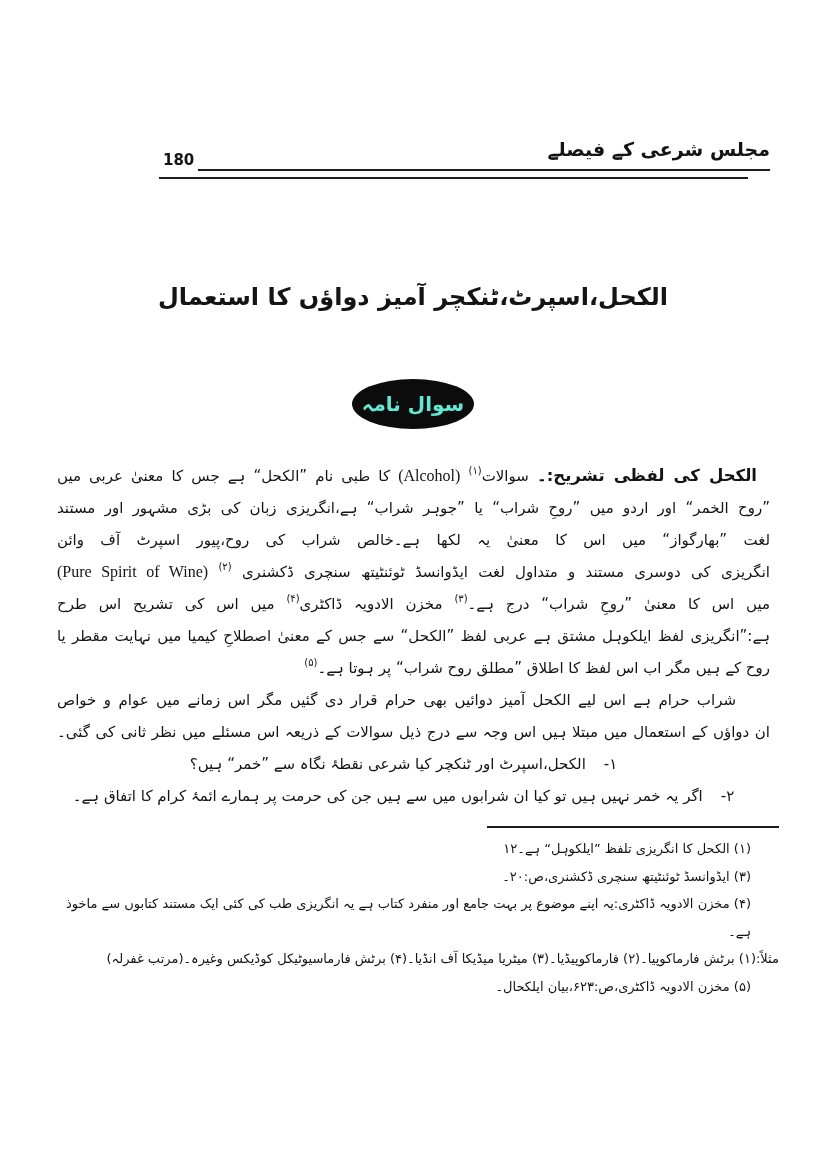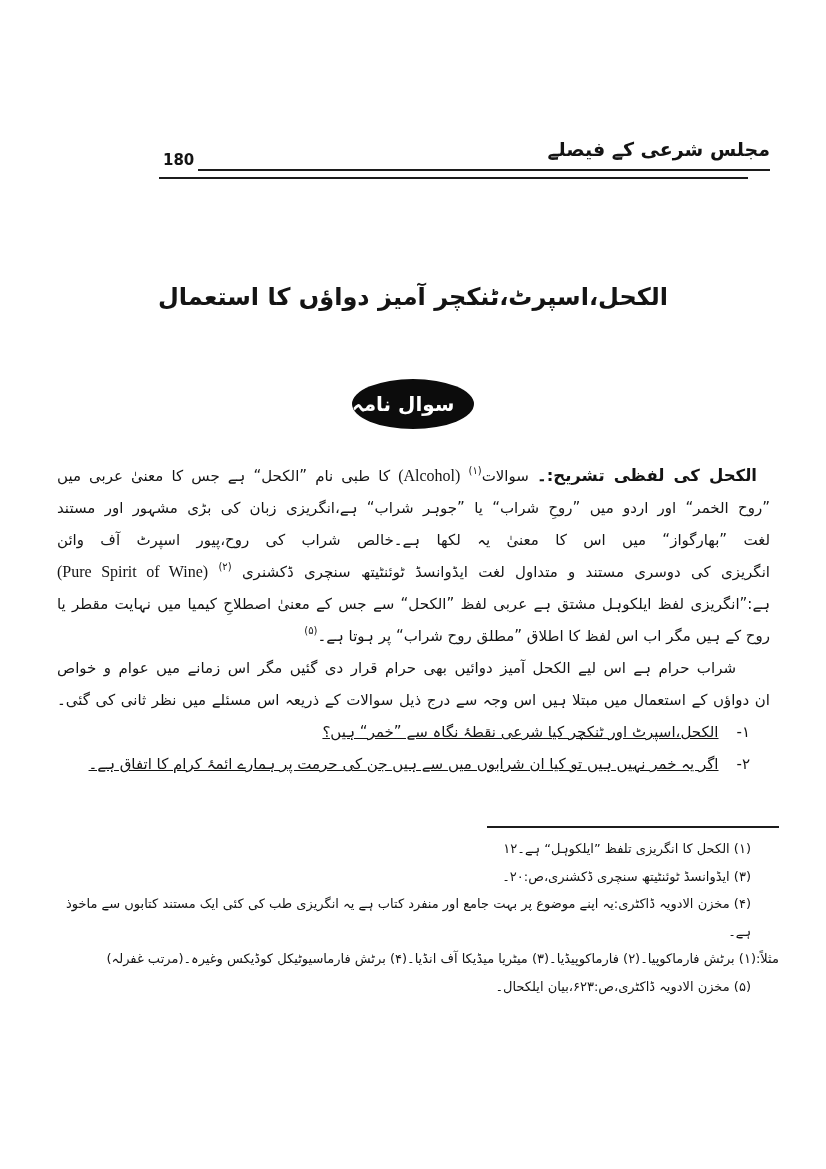--- a/index.html
+++ b/index.html
@@ -19,39 +19,39 @@
   .rule-bottom{ position:absolute; top:39px; left:102px; width:589px; height:2px; background:#1c1c1c; }
   .page-number{ position:absolute; top:13px; left:106px; font-size:15px; font-weight:bold; }
   
   .article-title {
     position:absolute; top:283px; left:0; width:100%; text-align:center;
     font-size:24px; font-weight:bold; direction:rtl;
   }
   .badge {
     position:absolute; top:379px; left:50%; transform:translateX(-50%);
     width:122px; height:50px; border-radius:50%;
-    background:#0c0c0c; color:#ffffff; text-align:left; line-height:50px;
+    background:#0c0c0c; color:#5eead4; text-align:center; line-height:50px;
     font-size:20px; font-weight:bold; direction:rtl;
   }
   
   .body-text {
     position:absolute; top:460px; left:57px; width:713px;
     direction:rtl; font-size:15px; line-height:32px; text-align:right;
   }
   .jl { text-align:justify; text-align-last:justify; }
   .rl { text-align:right; }
   .ind-sm { padding-right:13px; }
   .ind-md { padding-right:34px; }
   .bold-lead { font-weight:bold; font-size:16.5px; }
   .sup { font-size:10px; vertical-align:7px; line-height:0; white-space:nowrap; }
   .latin {
     font-family:"Liberation Serif", serif; font-size:16px;
     direction:ltr; unicode-bidi:embed; white-space:nowrap;margin-top:26px;
   }
-  .q-line { text-align:right; padding-right:20px;text-decoration:underline; }
+  .q-line { text-align:center; padding-right:20px; }
   .q-marker { display:inline-block; margin-left:18px; }
   
   .footnotes {
     position:absolute; top:826px; left:66px; width:713px;
     direction:rtl; font-size:13px; line-height:27.5px; text-align:right;
   }
   .fn-separator { width:292px; height:2px; background:#1c1c1c; margin:0 0 7px auto;
                   margin-right:0; margin-left:auto; }
   .fn { padding-right:28px; }
   .fn-justified { text-align:justify; text-align-last:justify; }
@@ -85,20 +85,25 @@
     </div>
     <div class="jl">
       <span>لغت ”بھارگواز“ میں اس کا معنیٰ یہ لکھا ہے۔خالص شراب کی روح،پیور اسپرٹ آف وائن</span>
     </div>
     <div class="jl">
       <span>انگریزی کی دوسری مستند و متداول لغت ایڈوانسڈ ٹوئنٹیتھ سنچری ڈکشنری</span>
       <span class="sup">(۲)</span>
       <span class="latin">(Pure Spirit of Wine)</span>
     </div>
     <div class="jl">
+      <span>میں اس کا معنیٰ ”روحِ شراب“ درج ہے۔</span><span class="sup">(۳)</span>
+      <span>مخزن الادویہ ڈاکٹری</span><span class="sup">(۴)</span>
+      <span>میں اس کی تشریح اس طرح</span>
+    </div>
+    <div class="jl">
       <span>ہے:”انگریزی لفظ ایلکوہل مشتق ہے عربی لفظ ”الکحل“ سے جس کے معنیٰ اصطلاحِ کیمیا میں نہایت مقطر یا</span>
     </div>
     <div class="rl">
       <span>روح کے ہیں مگر اب اس لفظ کا اطلاق ”مطلق روح شراب“ پر ہوتا ہے۔</span><span class="sup">(۵)</span>
     </div>
 
     <div class="jl ind-md">شراب حرام ہے اس لیے الکحل آمیز دوائیں بھی حرام قرار دی گئیں مگر اس زمانے میں عوام و خواص</div>
     <div class="jl">ان دواؤں کے استعمال میں مبتلا ہیں اس وجہ سے درج ذیل سوالات کے ذریعہ اس مسئلے میں نظر ثانی کی گئی۔</div>
 
     <div class="q-line">

